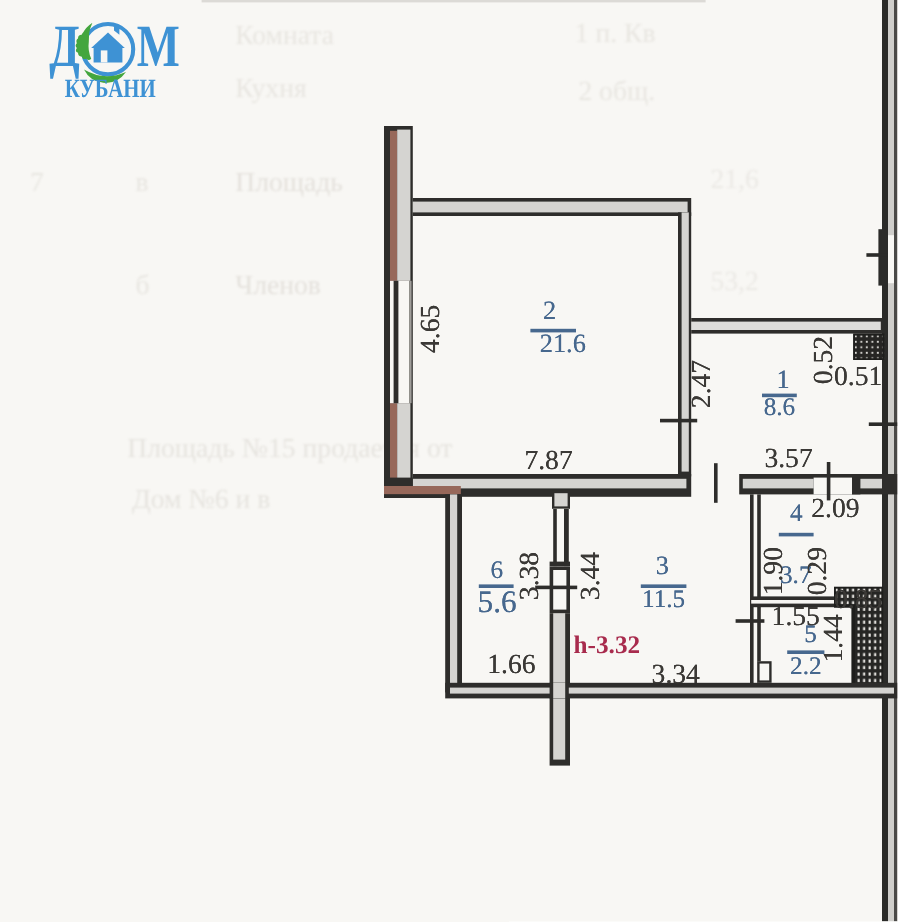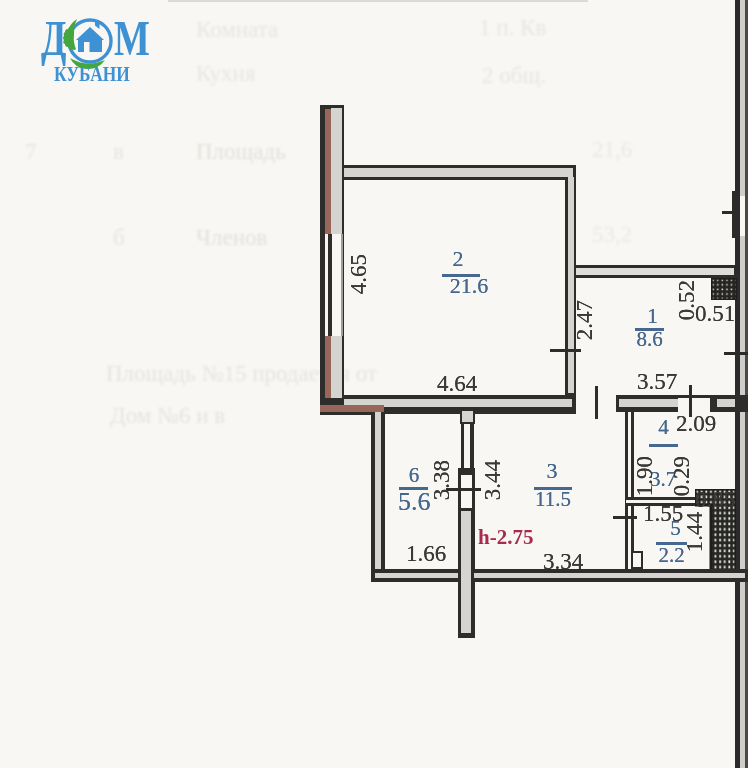--- a/index.html
+++ b/index.html
@@ -196,21 +196,21 @@
 <div class="vdim" style="left:358px;top:274px;">4.65</div>
 
 <div class="vdim" style="left:584px;top:320px;">2.47</div>
 
 <div class="vdim" style="left:686px;top:300px;">0.52</div>
 
 <div class="dim" style="left:695px;top:302px;">0.51</div>
 
 <div class="dim" style="left:637px;top:370px;">3.57</div>
 
-<div class="dim" style="left:437px;top:372px;">4.64</div>
+<div class="dim" style="left:437px;top:372px;">7.87</div>
 
 <div class="dim" style="left:676px;top:412px;">2.09</div>
 
 <div class="vdim" style="left:644px;top:476px;">1.90</div>
 
 <div class="vdim" style="left:681px;top:476px;">0.29</div>
 
 <div class="dim" style="left:695px;top:448px;margin-top:40px;">0.85</div>
 
 <div class="dim" style="left:643px;top:502px;">1.55</div>
@@ -218,15 +218,15 @@
 <div class="vdim" style="left:694px;top:532px;">1.44</div>
 
 <div class="vdim" style="left:441px;top:480px;">3.38</div>
 
 <div class="vdim" style="left:492px;top:480px;">3.44</div>
 
 <div class="dim" style="left:406px;top:542px;">1.66</div>
 
 <div class="dim" style="left:543px;top:550px;">3.34</div>
 
-<div class="abs" style="left:478px;top:527px;font-size:21px;line-height:1;font-weight:bold;color:#a82b4d;">h-2.75</div>
+<div class="abs" style="left:478px;top:527px;font-size:21px;line-height:1;font-weight:bold;color:#a82b4d;">h-3.32</div>
 
 </div>
 
 </body></html>

